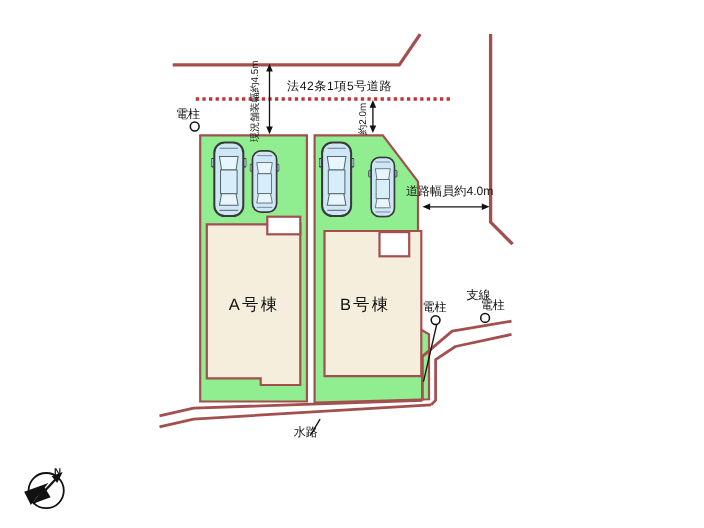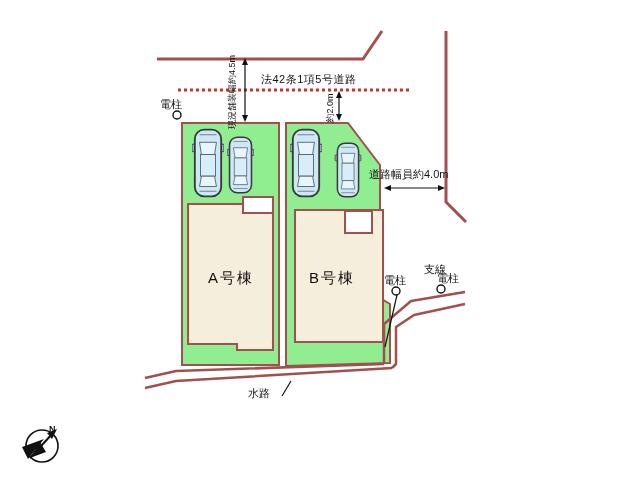--- a/index.html
+++ b/index.html
@@ -112,17 +112,17 @@
   </svg>
 
   <div class="lbl s11" style="left:261px;top:74px;">法42条1項5号道路</div>
   <div class="lbl v" style="left:232px;top:92px;">現況舗装幅約4.5m</div>
   <div class="lbl v" style="left:330px;top:108px;">約2.0m</div>
   <div class="lbl s10" style="left:160px;top:99px;">電柱</div>
   <div class="lbl s10" style="left:369px;top:169px;">道路幅員約4.0m</div>
   <div class="lbl s10" style="left:384px;top:275px;">電柱</div>
   <div class="lbl s10" style="left:412px;top:264px;margin-left:12px;">支線</div>
   <div class="lbl s10" style="left:437px;top:273px;">電柱</div>
-  <div class="lbl s10" style="left:248px;top:388px;">水路</div>
+  <div class="lbl s10" style="left:267px;top:388px;">水路</div>
   <div class="lbl bname" style="left:231px;top:277px;">A号棟</div>
   <div class="lbl bname" style="left:332px;top:277px;text-align:right;">B号棟</div>
 
 </div>
 
 </body></html>

